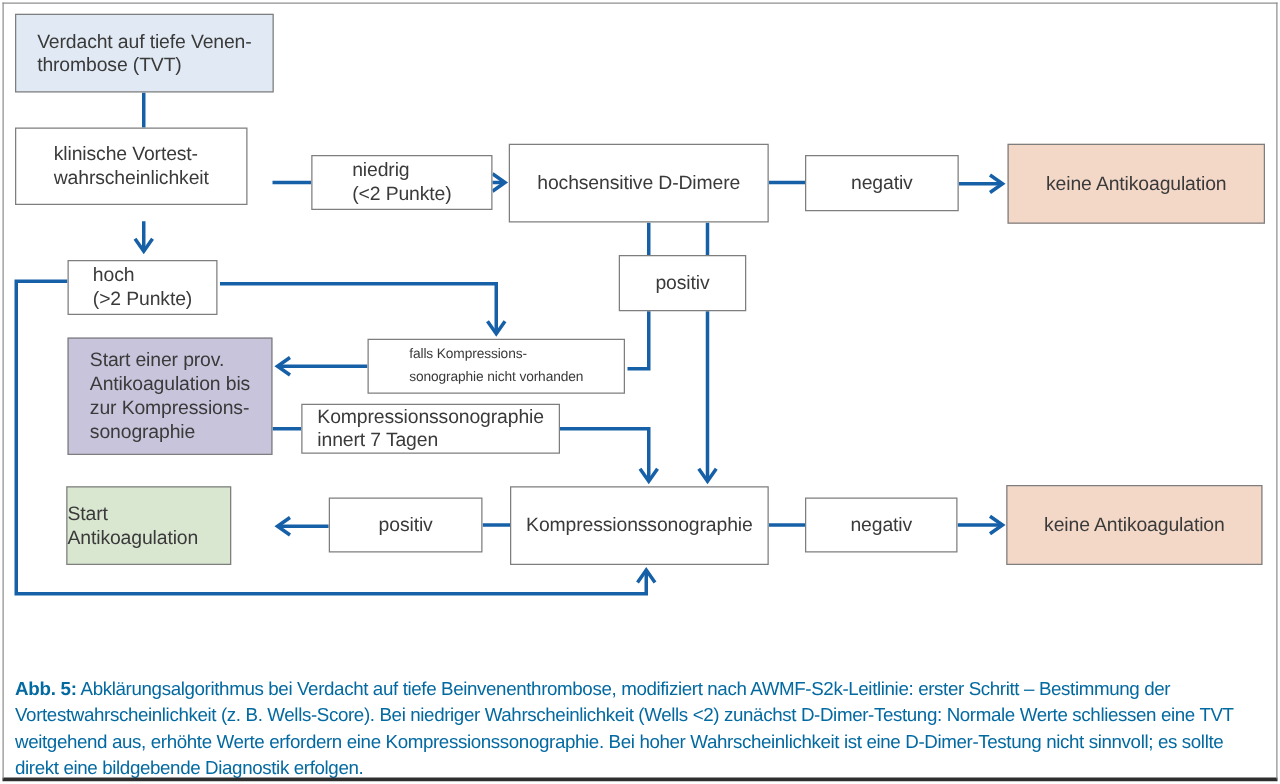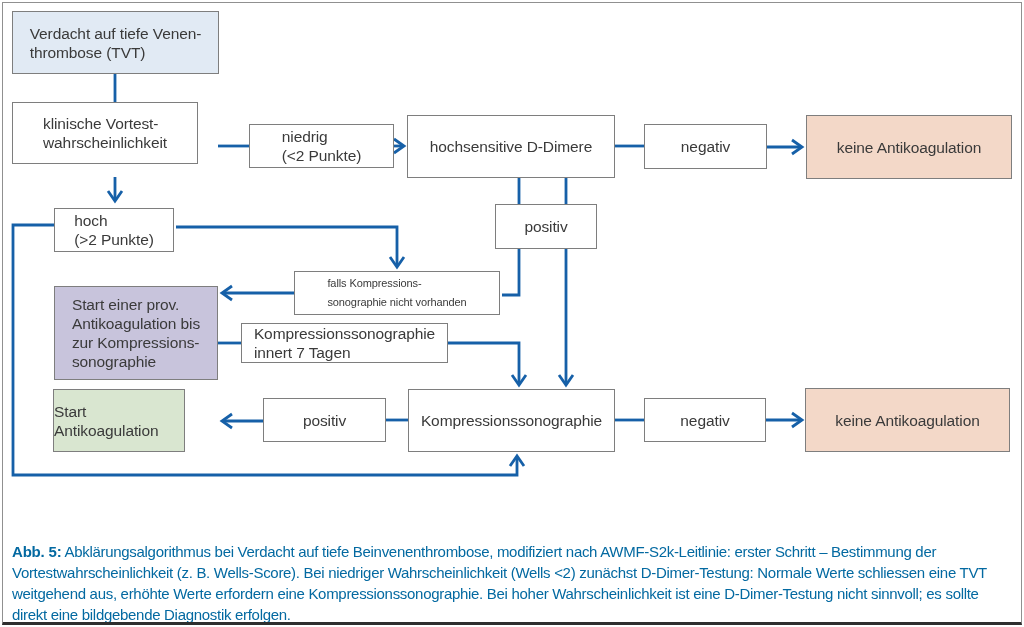--- a/index.html
+++ b/index.html
@@ -23,21 +23,21 @@
   }
   
   .n-verdacht        { left:12px;  top:11px;  width:207px; height:63px; }
   .n-klinische       { left:12px;  top:102px; width:186px; height:62px; }
   .n-niedrig         { left:249px; top:124px; width:145px; height:44px; }
   .n-ddimere         { left:407px; top:115px; width:208px; height:63px; }
   .n-negativ-top     { left:644px; top:124px; width:123px; height:45px; }
   .n-keine-top       { left:806px; top:115px; width:206px; height:64px; }
   .n-hoch            { left:54px;  top:208px; width:120px; height:44px; }
   .n-positiv-top     { left:495px; top:204px; width:102px; height:45px; }
-  .n-start-prov      { left:54px;  top:286px; width:164px; height:94px; }
+  .n-start-prov      { left:54px;  top:270px; width:164px; height:94px; }
   .n-falls           { left:294px; top:271px; width:206px; height:44px; font-size:11px; }
   .n-innert          { left:241px; top:323px; width:207px; height:40px; }
   .n-start-antikoag  { left:53px;  top:389px; width:132px; height:63px; }
   .n-positiv-bottom  { left:263px; top:398px; width:123px; height:44px; }
   .n-kus             { left:408px; top:389px; width:207px; height:63px; }
   .n-negativ-bottom  { left:644px; top:398px; width:122px; height:44px; }
   .n-keine-bottom    { left:805px; top:388px; width:205px; height:64px; }
 
   .caption {
     position:absolute; left:12px; top:541px; width:1002px;

